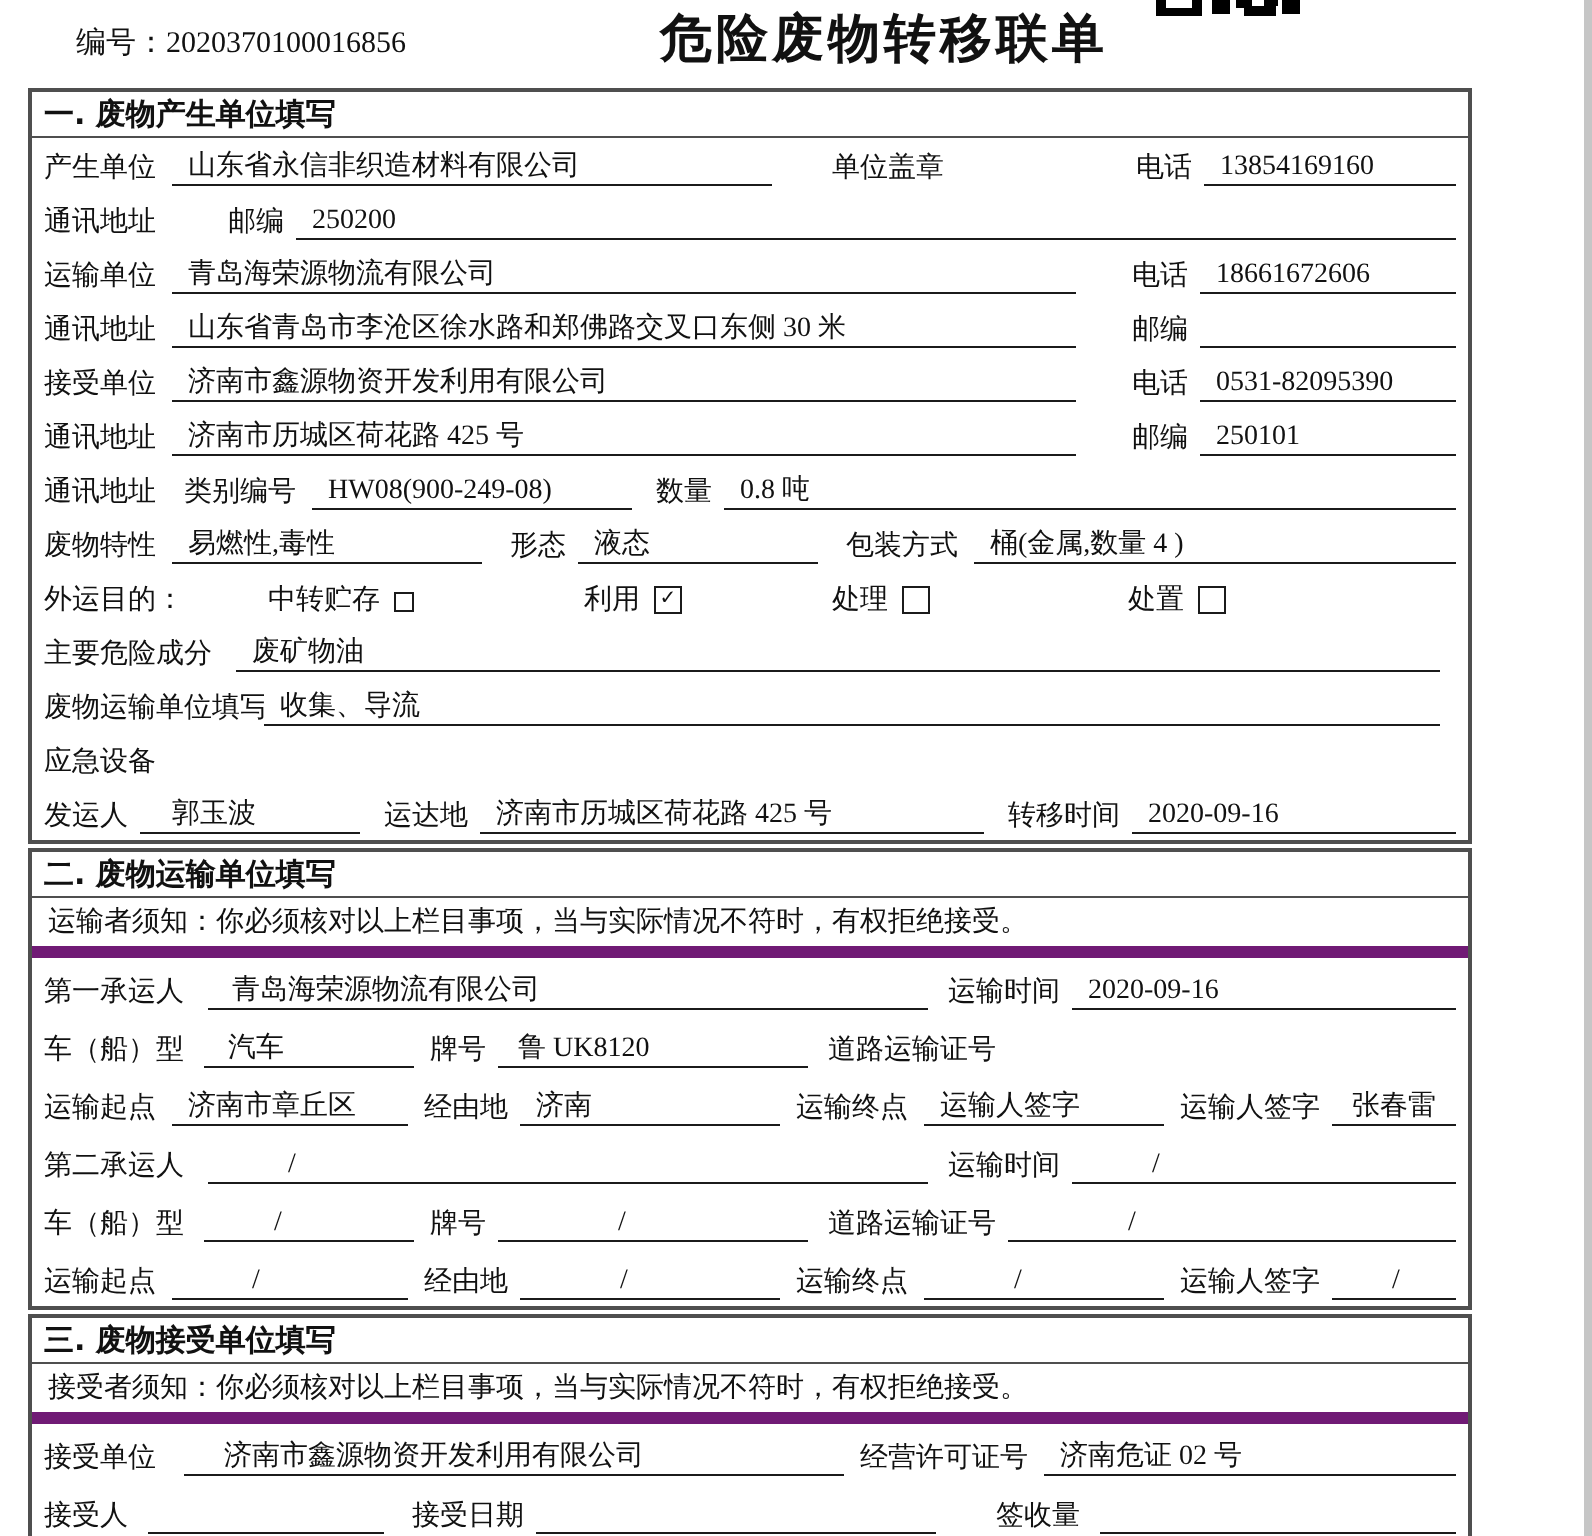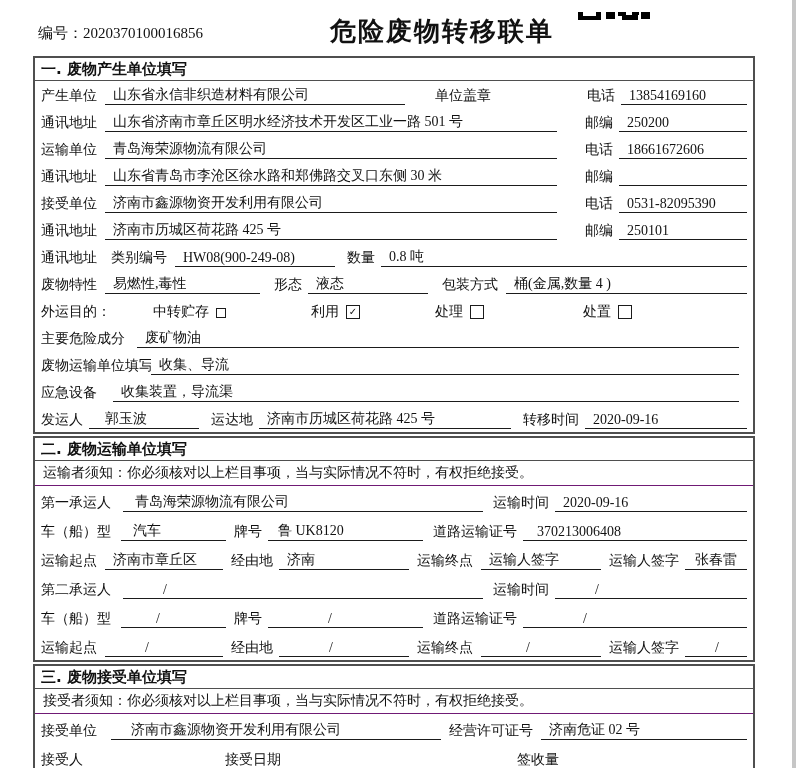--- a/index.html
+++ b/index.html
@@ -1,29 +1,29 @@
 <!DOCTYPE html>
 <html><head>
 <meta charset="utf-8">
 <style>
   html,body{margin:0;padding:0;background:#fff;}
   .page{position:relative;width:796px;height:768px;background:#fff;overflow:hidden;
         font-family:"Liberation Serif","DejaVu Serif",serif;color:#111;font-size:14px;}
-  .hdr{position:relative;height:44px;margin-top:12px;}
+  .hdr{position:relative;height:44px;}
   .serial{position:absolute;left:38px;top:12px;font-size:15px;white-space:nowrap;}
   .ftitle{position:absolute;left:330px;top:2px;font-size:26px;font-weight:bold;letter-spacing:2px;
           font-family:"DejaVu Sans","Liberation Sans",sans-serif;white-space:nowrap;}
   .qr{position:absolute;top:0;left:0;}
   .qr div{position:absolute;background:#000;}
   .edge{position:absolute;right:0;top:0;width:4px;height:768px;background:#c6c6c6;}
-  .t{box-sizing:border-box;width:722px;margin-left:33px;border:2px solid #4f4f4f;background:#fff;}
+  .t{box-sizing:border-box;width:722px;margin-left:14px;border:2px solid #4f4f4f;background:#fff;}
   .t + .t{margin-top:2px;}
   .sec-h{height:22px;display:flex;align-items:center;padding:0 6px;border-bottom:1px solid #4f4f4f;
          font-weight:bold;font-size:15px;font-family:"DejaVu Sans","Liberation Sans",sans-serif;overflow:hidden;}
-  .notice{height:24px;display:flex;align-items:center;padding:0 8px;border-bottom:1px solid #701a75;overflow:hidden;white-space:nowrap;}
+  .notice{height:24px;display:flex;align-items:center;padding:0 8px;border-bottom:6px solid #701a75;overflow:hidden;white-space:nowrap;}
   .row{display:flex;align-items:flex-end;height:24px;padding:0 6px 3px 6px;overflow:hidden;}
   .t2 .row,.t3 .row{height:26px;}
   .lbl{flex-shrink:0;white-space:nowrap;overflow:hidden;}
   .val{border-bottom:1px solid #1b1b1b;white-space:nowrap;overflow:hidden;padding:0 2px 0 8px;
        flex-shrink:0;box-sizing:border-box;}
   .fill{flex:1 1 0;min-width:0;}
   .cbg{display:flex;align-items:flex-end;flex-shrink:0;}
   .cbg .lbl{margin-right:7px;}
   .cb{width:12px;height:12px;border:1.5px solid #1b1b1b;flex-shrink:0;margin-bottom:2px;
       font:10px/12px "DejaVu Sans",sans-serif;text-align:center;overflow:hidden;}
@@ -54,21 +54,20 @@
     <div class="row">
       <span class="lbl" style="width:64px">产生单位</span>
       <span class="val" style="width:300px">山东省永信非织造材料有限公司</span>
       <span class="lbl" style="width:64px;margin-left:30px">单位盖章</span>
       <span class="lbl" style="width:34px;margin-left:88px">电话</span>
       <span class="val fill">13854169160</span>
     </div>
 
     <div class="row">
       <span class="lbl" style="width:64px">通讯地址</span>
-      <span class="val" style="width:452px">山东省济南市章丘区明水经济技术开发区工业一路 501 号</span>
       <span class="lbl" style="width:34px;margin-left:28px">邮编</span>
       <span class="val fill">250200</span>
     </div>
 
     <div class="row">
       <span class="lbl" style="width:64px">运输单位</span>
       <span class="val" style="width:452px">青岛海荣源物流有限公司</span>
       <span class="lbl" style="width:34px;margin-left:28px">电话</span>
       <span class="val fill">18661672606</span>
     </div>
@@ -136,21 +135,20 @@
       <span class="val fill" style="margin-right:8px">废矿物油</span>
     </div>
 
     <div class="row">
       <span class="lbl" style="width:110px">废物运输单位填写</span>
       <span class="val fill" style="margin-right:8px">收集、导流</span>
     </div>
 
     <div class="row">
       <span class="lbl" style="width:72px">应急设备</span>
-      <span class="val fill" style="margin-right:8px">收集装置，导流渠</span>
     </div>
 
     <div class="row">
       <span class="lbl" style="width:48px">发运人</span>
       <span class="val" style="width:110px;padding-left:16px">郭玉波</span>
       <span class="lbl" style="width:48px;margin-left:12px">运达地</span>
       <span class="val" style="width:252px">济南市历城区荷花路 425 号</span>
       <span class="lbl" style="width:62px;margin-left:12px">转移时间</span>
       <span class="val fill">2020-09-16</span>
     </div>
@@ -166,21 +164,20 @@
       <span class="lbl" style="width:62px;margin-left:10px">运输时间</span>
       <span class="val fill">2020-09-16</span>
     </div>
 
     <div class="row">
       <span class="lbl" style="width:80px">车（船）型</span>
       <span class="val" style="width:105px;padding-left:12px">汽车</span>
       <span class="lbl" style="width:34px;margin-left:8px">牌号</span>
       <span class="val" style="width:155px;padding-left:10px">鲁 UK8120</span>
       <span class="lbl" style="width:90px;margin-left:10px">道路运输证号</span>
-      <span class="val fill" style="padding-left:14px">370213006408</span>
     </div>
 
     <div class="row">
       <span class="lbl" style="width:64px">运输起点</span>
       <span class="val" style="width:118px">济南市章丘区</span>
       <span class="lbl" style="width:48px;margin-left:8px">经由地</span>
       <span class="val" style="width:130px">济南</span>
       <span class="lbl" style="width:64px;margin-left:8px">运输终点</span>
       <span class="val" style="width:120px">运输人签字</span>
       <span class="lbl" style="width:76px;margin-left:8px">运输人签字</span>

